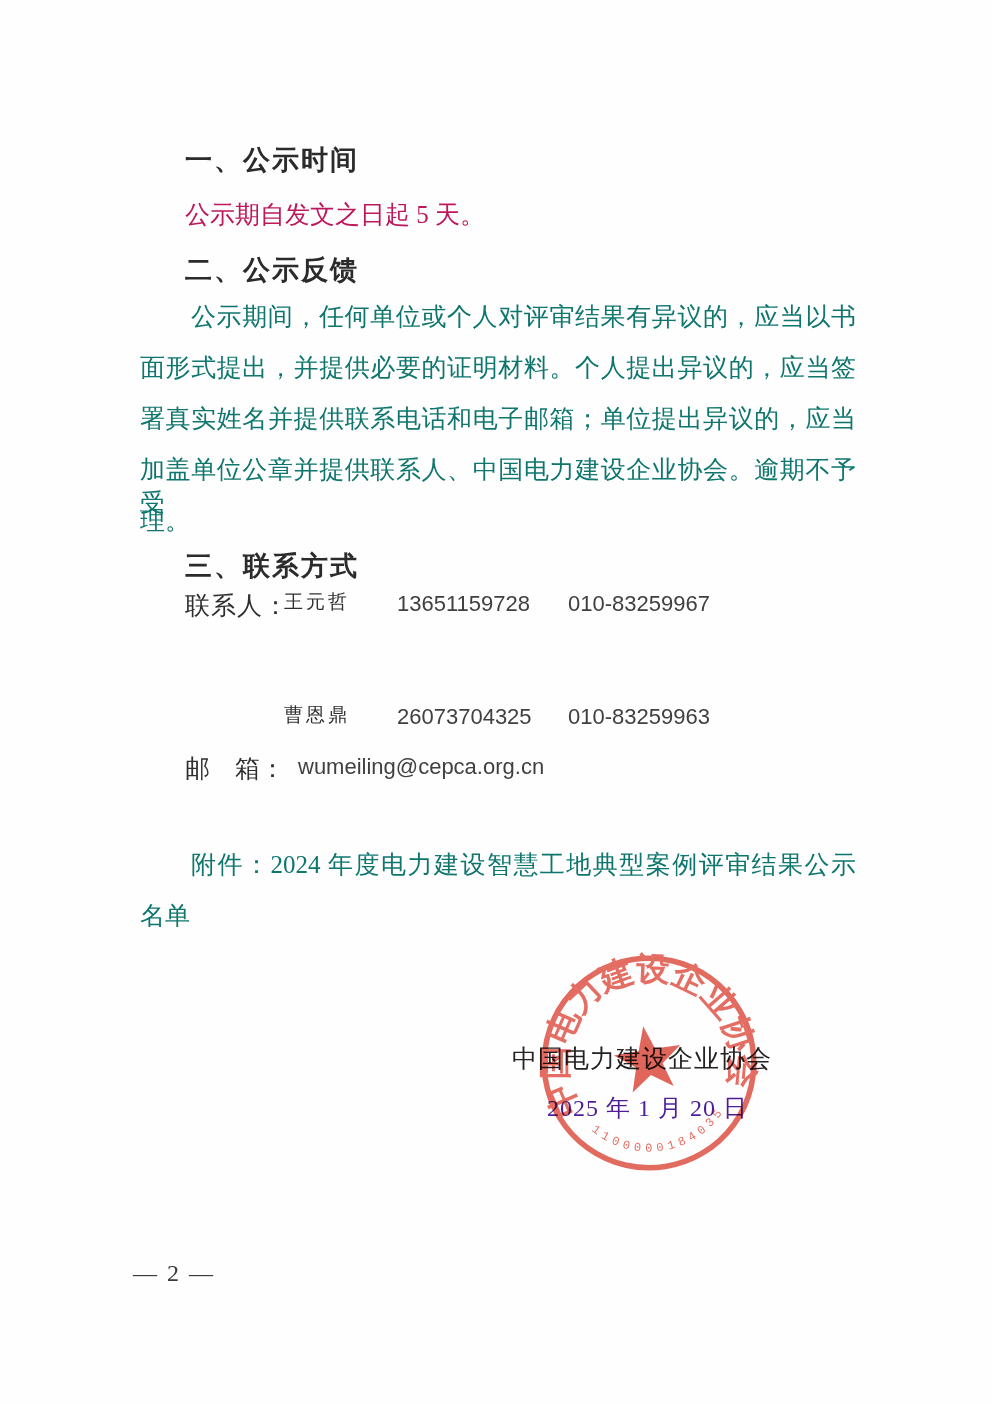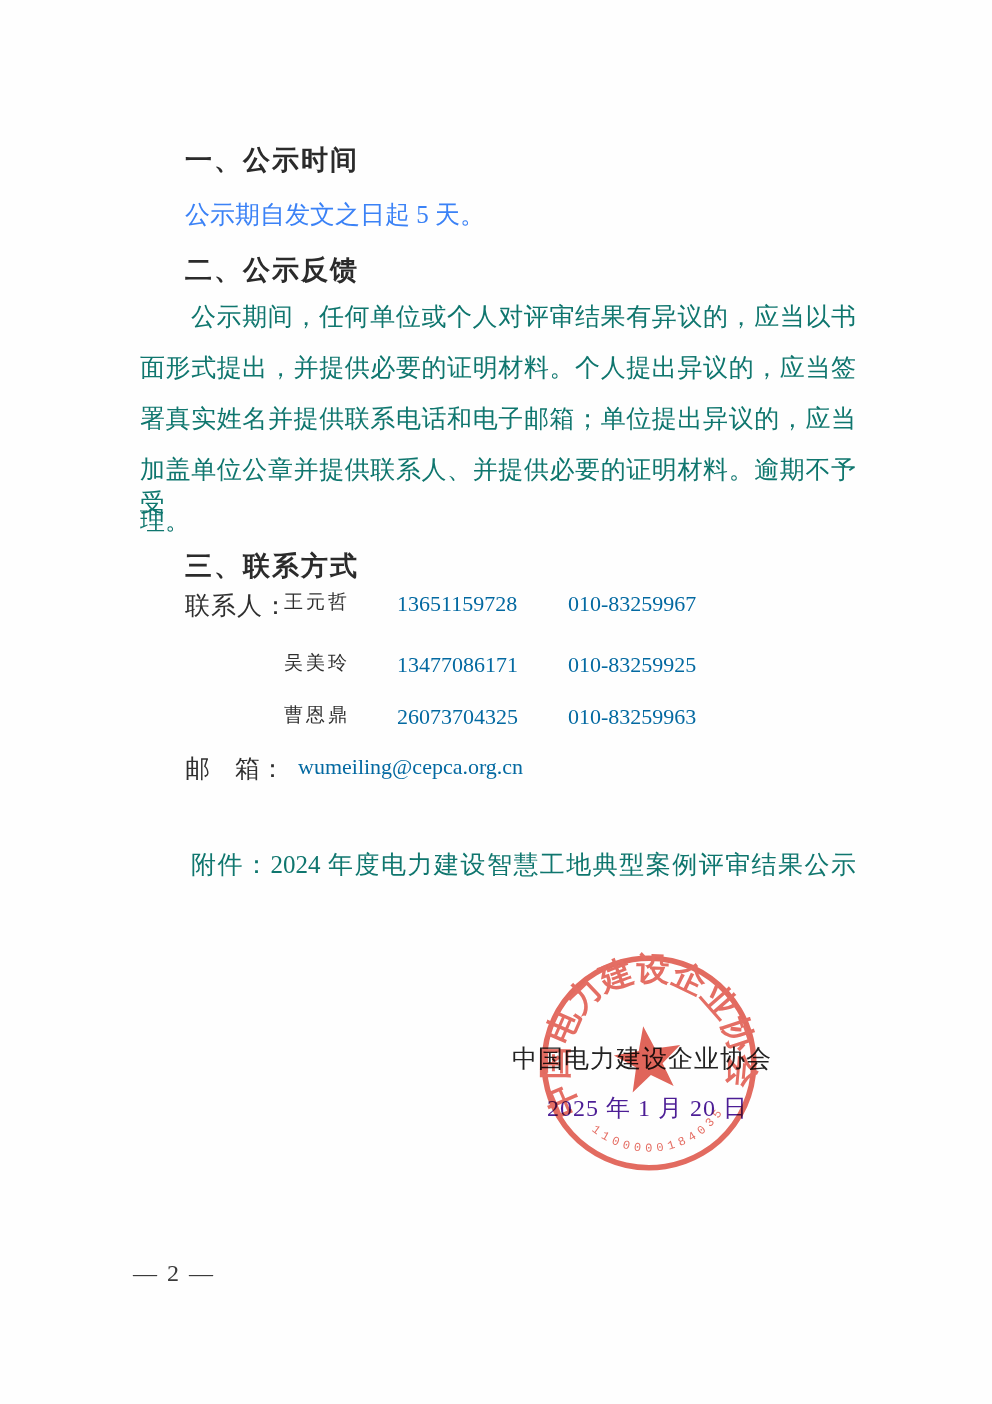--- a/index.html
+++ b/index.html
@@ -21,37 +21,37 @@
   .heading {
     font-family: "Liberation Sans", sans-serif;
     font-weight: 700;
     font-size: 27px;
     letter-spacing: 2px;
     color: #2b2b2b;
     white-space: nowrap;
   }
   .bodytext {
     font-size: 25px;
-    color: #3b82f6;
+    color: #be185d;
     white-space: nowrap;
   }
   .para {
     left: 140px;
     width: 716px;
     font-size: 25px;
     color: #0f766e;
     text-align: justify;
     text-align-last: justify;
   }
   .para.indent { padding-left: 51px; width: 665px; }
   .para.lastline { text-align: left; text-align-last: left; }
   .mono {
-    font-family: Liberation Serif, serif;
+    font-family: Liberation Sans, sans-serif;
     font-size: 22px;
-    color: #0369a1;
+    color: #404040;
     white-space: nowrap;
   }
   .contact-row { left: 140px; width: 716px; height: 36px; }
   .contact-row .label { position: absolute; left: 45px; top: 0; font-size: 25px; letter-spacing: 1px; }
   .contact-row .name  { position: absolute; left: 144px; top: 0; font-size: 19px; letter-spacing: 3px; }
   .contact-row .mob   { position: absolute; left: 257px; top: 2px; }
   .contact-row .tel   { position: absolute; left: 428px; top: 2px; }
   .email-row { left: 140px; width: 716px; height: 36px; }
   .email-row .label { position: absolute; left: 45px; top: 0; font-size: 25px; }
   .email-row .addr  { position: absolute; left: 158px; top: 2px; }
@@ -87,48 +87,44 @@
 
 <div class="page">
 
   <div class="abs heading" style="left:185px; top:142px;">一、公示时间</div>
   <div class="abs bodytext" style="left:185px; top:198px;">公示期自发文之日起 5 天。</div>
 
   <div class="abs heading" style="left:185px; top:252px;text-align:center;">二、公示反馈</div>
   <div class="abs para indent" style="top:300px;">公示期间，任何单位或个人对评审结果有异议的，应当以书</div>
   <div class="abs para" style="top:402px;">署真实姓名并提供联系电话和电子邮箱；单位提出异议的，应当</div>
   <div class="abs para" style="top:351px;">面形式提出，并提供必要的证明材料。个人提出异议的，应当签</div>
-  <div class="abs para" style="top:453px;">加盖单位公章并提供联系人、并提供必要的证明材料。逾期不予受</div>
+  <div class="abs para" style="top:453px;">加盖单位公章并提供联系人、中国电力建设企业协会。逾期不予受</div>
   <div class="abs para lastline" style="top:504px;">理。</div>
 
   <div class="abs heading" style="left:185px; top:548px;">三、联系方式</div>
 
   <div class="abs contact-row" style="top:589px;">
     <span class="label">联系人：</span>
     <span class="name">王元哲</span>
     <span class="mob mono">13651159728</span>
     <span class="tel mono">010-83259967</span>
-  </div>
-  <div class="abs contact-row" style="top:650px;">
-    <span class="name">吴美玲</span>
-    <span class="mob mono">13477086171</span>
-    <span class="tel mono">010-83259925</span>
   </div>
   <div class="abs contact-row" style="top:702px;">
     <span class="name">曹恩鼎</span>
     <span class="mob mono">26073704325</span>
     <span class="tel mono">010-83259963</span>
   </div>
 
   <div class="abs email-row" style="top:752px;">
     <span class="label">邮　箱：</span>
     <span class="addr mono">wumeiling@cepca.org.cn</span>
   </div>
 
   <div class="abs para indent" style="top:848px;">附件：2024 年度电力建设智慧工地典型案例评审结果公示</div>
+  <div class="abs para lastline" style="top:899px;">名单</div>
 
   <div class="abs sig-org" style="left:512px; top:1042px;">中国电力建设企业协会</div>
   <div class="abs sig-date" style="left:547px; top:1092px;">2025 年 1 月 20 日</div>
 
   <div class="abs seal" style="left:518px; top:932px;">
     <svg viewBox="0 0 260 260" width="262" height="262">
       <defs>
         <path id="arcTop" d="M 52.94 158.05 A 82 82 0 1 1 207.06 158.05" fill="none"></path>
         <path id="arcBottom" d="M 53.8 174 A 88 88 0 0 0 206.2 174" fill="none"></path>
       </defs>

